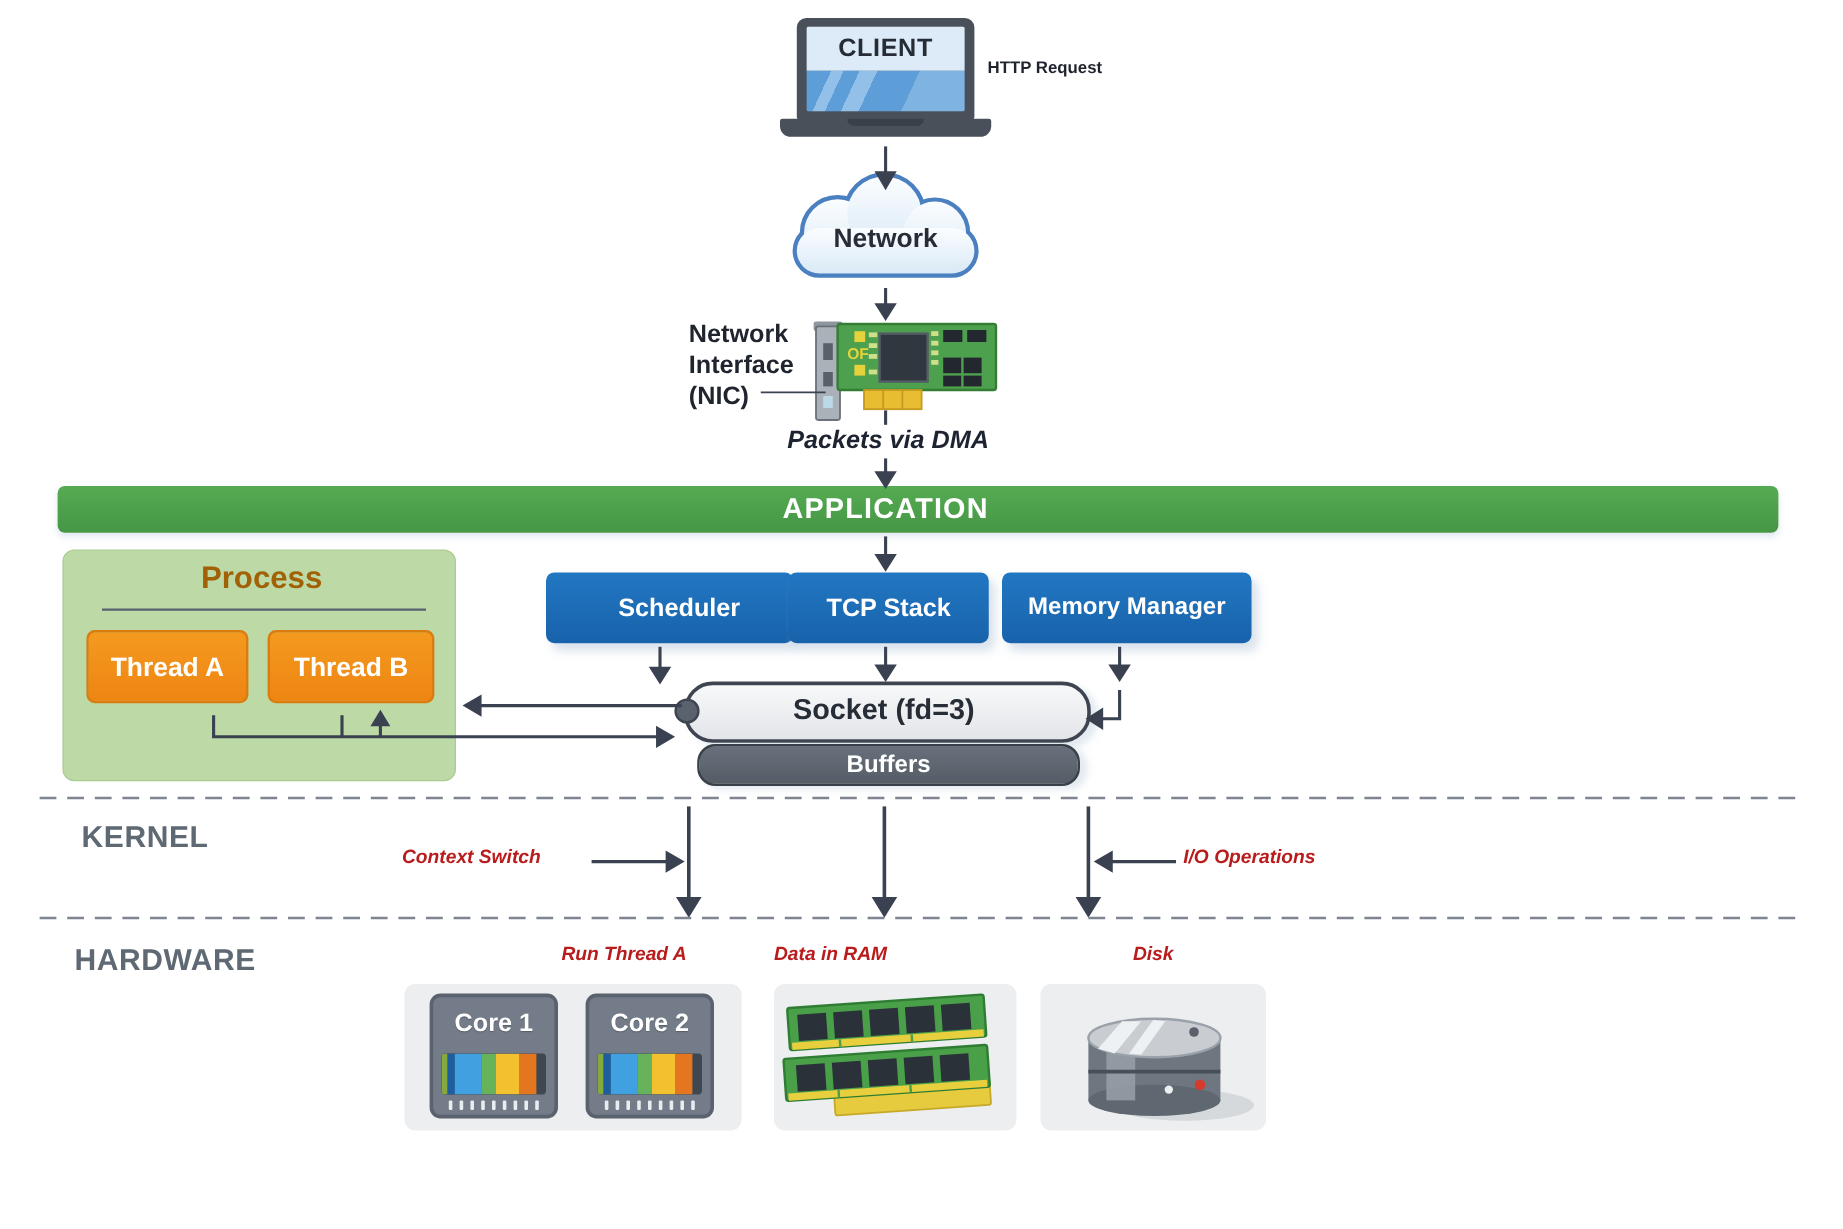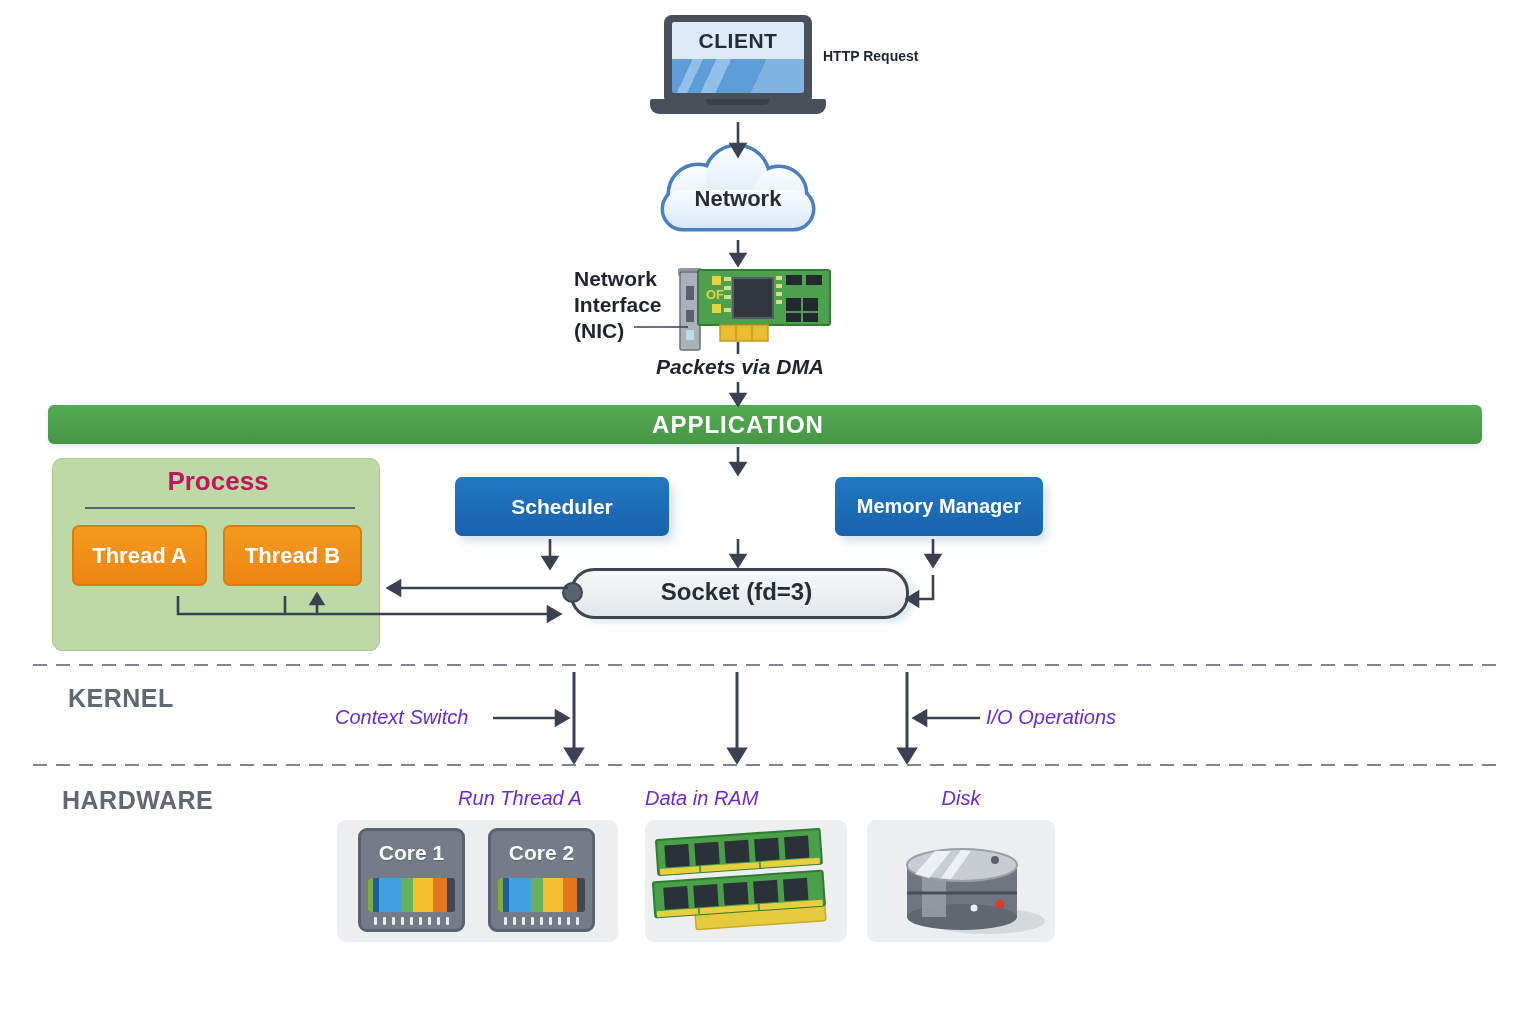--- a/index.html
+++ b/index.html
@@ -26,46 +26,46 @@
   .nic-label{left:574px;top:266px;width:120px;font-size:21px;font-weight:600;color:#1f242e;line-height:26px;}
   .packets-dma{left:640px;top:355px;width:200px;font-size:21px;font-weight:600;font-style:italic;color:#1d2330;text-align:center;}
 
   
   .app-banner{left:48px;top:405px;width:1434px;height:39px;background:linear-gradient(180deg,#55ab52,#469645);
       border-radius:6px;box-shadow:0 3px 5px rgba(190,207,222,.45);}
   .app-banner-label{left:48px;top:405px;width:1380px;height:39px;font-size:24px;font-weight:bold;color:#ffffff;letter-spacing:1px;}
 
   
   .process-box{left:52px;top:458px;width:326px;height:191px;background:#bcd9a6;border:1px solid #abcb93;border-radius:10px;}
-  .process-title{left:52px;top:466px;width:332px;font-size:26px;font-weight:bold;color:#be185d;text-align:center;}
+  .process-title{left:52px;top:466px;width:332px;font-size:26px;font-weight:bold;color:#a16207;text-align:center;}
   .thread-box{top:525px;height:57px;background:linear-gradient(180deg,#f49a1f,#ee8512);border:2px solid #db7c0e;border-radius:7px;
       color:#ffffff;font-size:22px;font-weight:bold;}
   .thread-a{left:72px;width:131px;}
   .thread-b{left:223px;width:135px;}
 
   
   .component-box{top:477px;height:59px;background:linear-gradient(180deg,#2277c2,#1862ab);border-radius:7px;
       color:#ffffff;font-weight:bold;box-shadow:5px 6px 8px rgba(185,203,220,.55);}
-  .comp-scheduler{left:455px;width:214px;font-size:21px;}
+  .comp-scheduler{left:455px;width:190px;font-size:21px;padding-left:16px;}
   .comp-tcp{left:657px;width:167px;font-size:21px;}
   .comp-mem{left:835px;width:208px;font-size:20px;}
 
   
   .socket-pill{left:570px;top:568px;width:333px;height:45px;background:linear-gradient(180deg,#f7f8f9,#e3e5e9);
       border:3px solid #3e4550;border-radius:24px;box-shadow:6px 4px 6px rgba(200,214,226,.5);}
   .socket-label{left:570px;top:571px;width:333px;height:42px;font-size:24px;font-weight:bold;color:#272d36;}
   .socket-notch{left:562px;top:582px;width:17px;height:17px;background:#5a626d;border:2px solid #3e4550;border-radius:50%;}
   .buffers-bar{left:581px;top:620px;width:315px;height:31px;background:linear-gradient(180deg,#68707b,#555c66);
       border:2px solid #394049;border-radius:15px;color:#ffffff;font-size:20px;font-weight:bold;box-shadow:6px 3px 6px rgba(200,214,226,.5);}
 
   
   .layer-label{font-size:25px;font-weight:bold;color:#5f6974;letter-spacing:.5px;}
   .kernel-label{left:68px;top:684px;}
   .hardware-label{left:62px;top:786px;text-align:right;}
-  .italic-caption{font-size:20px;font-weight:400;font-style:italic;color:#6d28d9;}
+  .italic-caption{font-size:16px;font-weight:700;font-style:italic;color:#b91c1c;}
   .ctx-label{left:335px;top:706px;width:150px;}
   .io-label{left:986px;top:706px;width:170px;}
   .run-thread{left:430px;top:787px;width:180px;text-align:center;}
   .ram-caption{left:645px;top:787px;width:202px;text-align:left;}
   .disk-caption{left:867px;top:787px;width:188px;text-align:center;}
 
   
   .hw-panel{top:820px;height:122px;background:#eceef0;border-radius:9px;}
   .cpu-panel{left:337px;width:281px;}
   .ram-panel{left:645px;width:202px;}
@@ -164,27 +164,33 @@
   <div class="abs center thread-box thread-a">
     <span>Thread A</span>
   </div>
   <div class="abs center thread-box thread-b">
     <span>Thread B</span>
   </div>
 
   <div class="abs center component-box comp-scheduler">
     <span>Scheduler</span>
   </div>
+  <div class="abs center component-box comp-tcp">
+    <span>TCP Stack</span>
+  </div>
   <div class="abs center component-box comp-mem">
     <span>Memory Manager</span>
   </div>
 
   <div class="abs socket-pill"></div>
   <div class="abs socket-notch"></div>
   <div class="abs center socket-label">Socket (fd=3)</div>
+  <div class="abs center buffers-bar">
+    <span>Buffers</span>
+  </div>
 
   <div class="abs layer-label kernel-label">KERNEL</div>
   <div class="abs italic-caption ctx-label">Context Switch</div>
   <div class="abs italic-caption io-label">I/O Operations</div>
   <div class="abs layer-label hardware-label">HARDWARE</div>
   <div class="abs italic-caption run-thread">Run Thread A</div>
   <div class="abs italic-caption ram-caption">Data in RAM</div>
   <div class="abs italic-caption disk-caption">Disk</div>
 
   <div class="abs hw-panel cpu-panel"></div>

